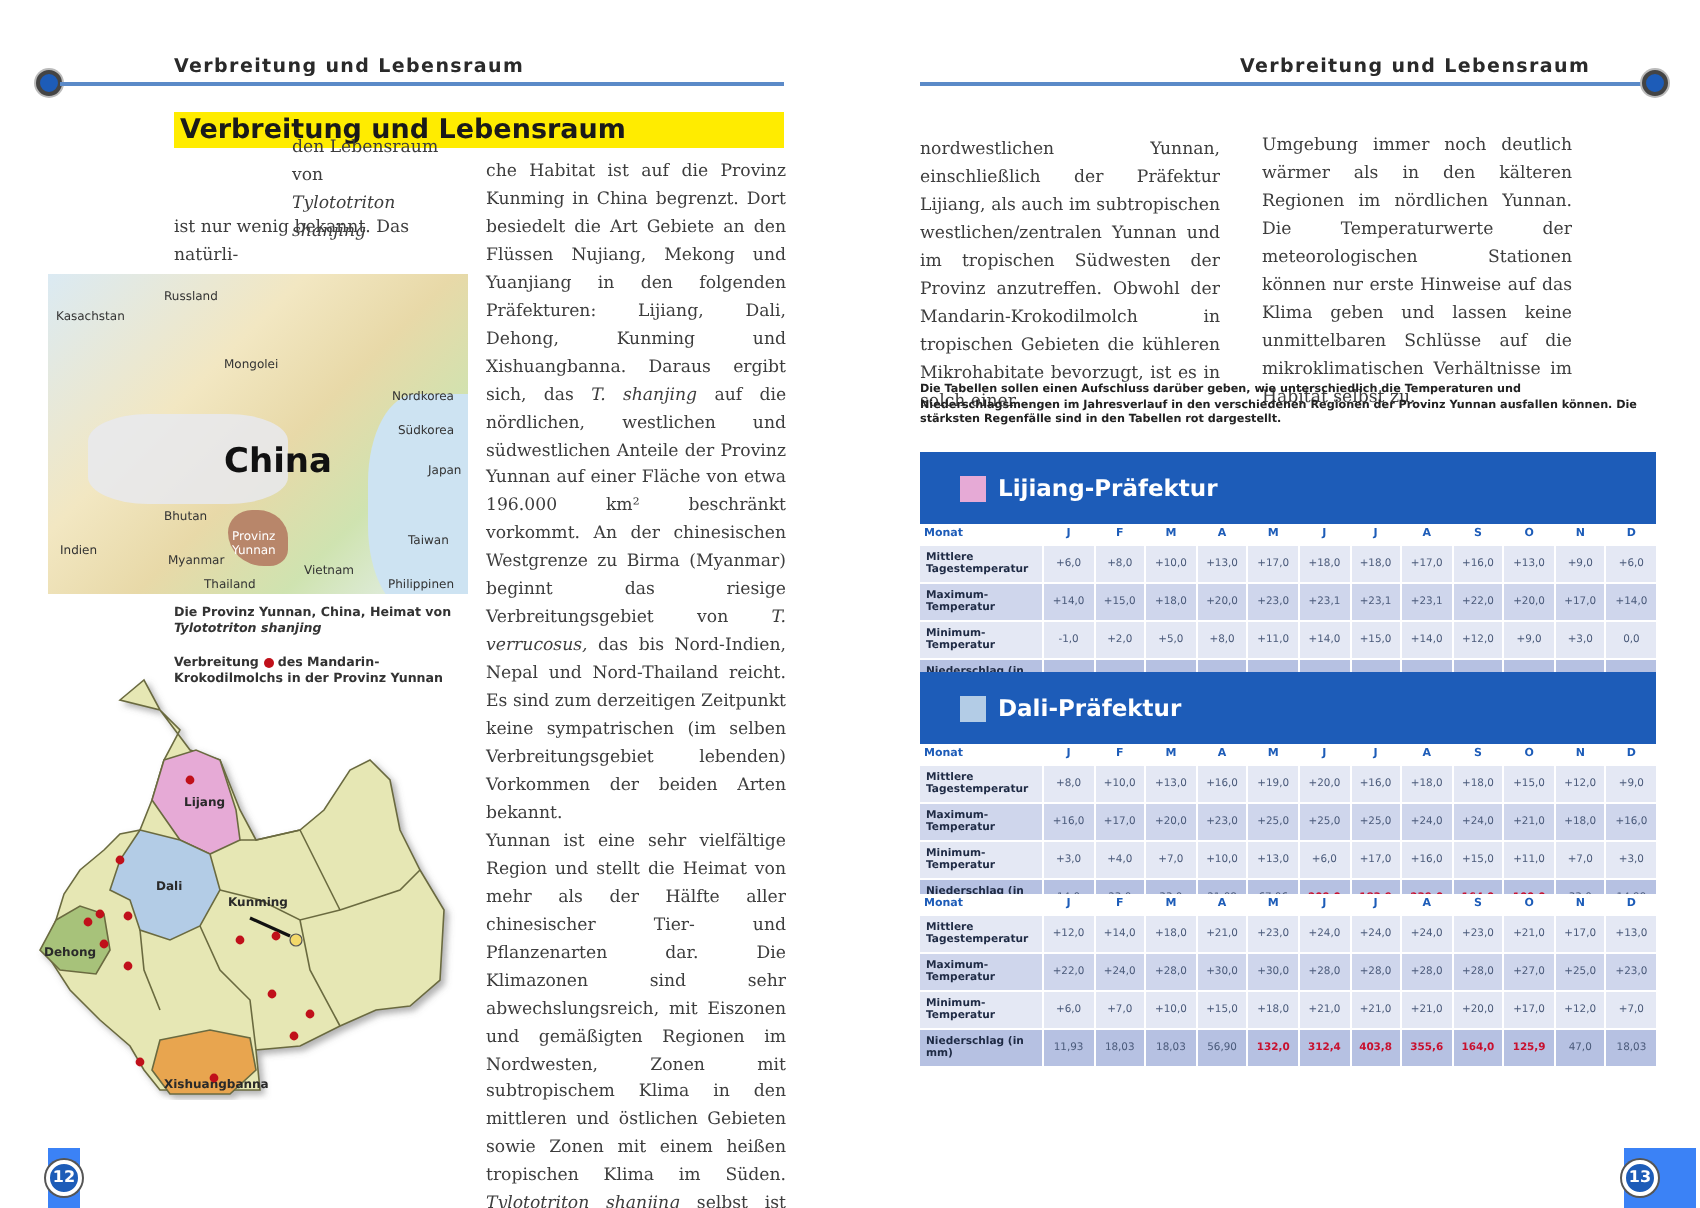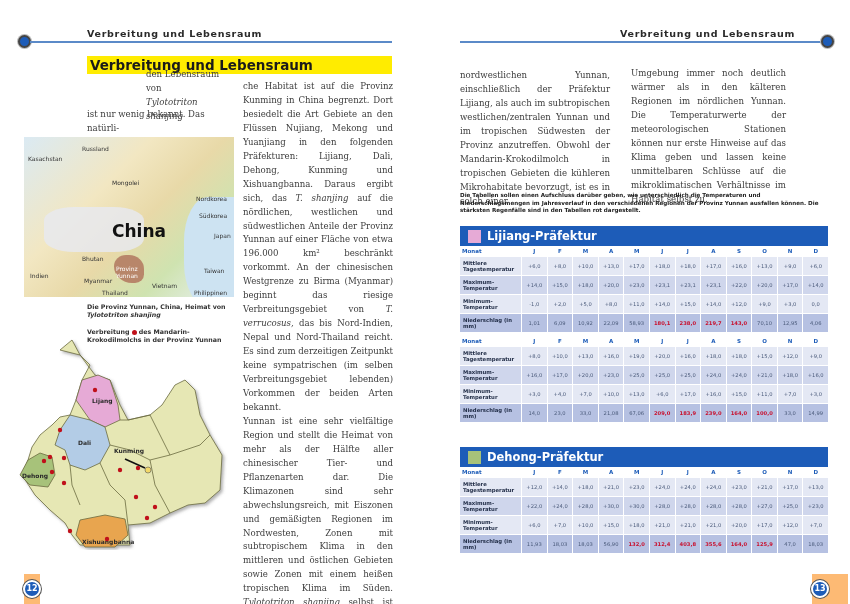--- a/index.html
+++ b/index.html
@@ -26,30 +26,30 @@
   .yunnan-blob { position: absolute; left: 90px; top: 118px; width: 30px; height: 28px; background: #b8866a; border-radius: 40% 50% 30% 60%; }
   .tibet { position: absolute; left: 20px; top: 70px; width: 100px; height: 45px; background: #e7e9ef; border-radius: 30%; opacity: 0.85; }
   .sea { position: absolute; left: 160px; top: 60px; width: 60px; height: 110px; background: #cde3f2; border-radius: 40% 0 0 40%; }
 
   .caption { position: absolute; font-family: "DejaVu Sans", sans-serif; font-size: 6.3px; font-weight: bold; color: #333; line-height: 8px; }
   .caption i { font-style: italic; }
   .red-dot { display: inline-block; width: 5px; height: 5px; border-radius: 50%; background: #c0101a; vertical-align: middle; }
 
   .yunnan-map { position: absolute; left: 10px; top: 335px; width: 220px; height: 215px; }
 
-  .page-num { position: absolute; width: 16px; height: 30px; background: #fdba74; }
+  .page-num { position: absolute; width: 16px; height: 30px; background: #3b82f6; }
   .page-num-badge { position: absolute; left: -1px; top: 6px; width: 18px; height: 18px; border-radius: 50%; background: #1d5cb8; border: 2px solid #fff; box-shadow: 0 0 0 1px #555; color: #fff; font-family: "DejaVu Sans", sans-serif; font-weight: bold; font-size: 8px; text-align: center; line-height: 14px; }
 
   .r-col1 { position: absolute; left: 35px; top: 38px; width: 150px; margin-top: 31px; }
   .r-col2 { position: absolute; left: 206px; top: 38px; width: 155px; margin-top: 29px; }
 
   .table-intro { position: absolute; left: 35px; top: 192px; width: 360px; font-family: "DejaVu Sans", sans-serif; font-weight: bold; font-size: 5.6px; line-height: 7.6px; color: #222; }
 
   .climate-table { position: absolute; left: 35px; width: 368px; }
-  .ct-header { height: 20px; background: #1d5cb8; display: flex; align-items: center; padding-left: 8px; }
+  .ct-header { height: 36px; background: #1d5cb8; display: flex; align-items: center; padding-left: 20px; }
   .ct-swatch { width: 13px; height: 13px; margin-right: 6px; }
   .ct-title { font-family: "DejaVu Sans", sans-serif; font-weight: bold; font-size: 11.5px; color: #fff; }
   .ct-grid { display: grid; grid-template-columns: 61px repeat(12, 1fr); column-gap: 1px; row-gap: 1px; background: #fff; }
   .ct-cell { font-family: "DejaVu Sans", sans-serif; font-size: 5.2px; color: #4a5a7a; display: flex; align-items: center; justify-content: center; }
   .ct-month { height: 10px; color: #1d5cb8; font-weight: bold; font-size: 5.5px; }
   .ct-month.label { justify-content: flex-start; padding-left: 2px; }
   .ct-rowlabel { justify-content: flex-start; padding-left: 3px; font-weight: bold; color: #1e2a44; font-size: 5.3px; line-height: 6px; text-align: left; }
   .ct-row { height: 18px; }
   .r-light { background: #e4e8f4; }
   .r-mid { background: #cfd6ec; }
@@ -239,20 +239,24 @@
           <div class="ct-cell ct-row r-dark ct-red">180,1</div>
           <div class="ct-cell ct-row r-dark ct-red">238,0</div>
           <div class="ct-cell ct-row r-dark ct-red">219,7</div>
           <div class="ct-cell ct-row r-dark ct-red">143,0</div>
           <div class="ct-cell ct-row r-dark">70,10</div>
           <div class="ct-cell ct-row r-dark">12,95</div>
           <div class="ct-cell ct-row r-dark">4,06</div>
         </div>
       </div>
       <div class="climate-table" style="top: 336px;">
+        <div class="ct-header">
+          <div class="ct-swatch" style="background: rgb(179, 204, 230);"></div>
+          <span class="ct-title">Dali-Präfektur</span>
+        </div>
         <div class="ct-grid">
           <div class="ct-cell ct-month label">Monat</div>
           <div class="ct-cell ct-month">J</div>
           <div class="ct-cell ct-month">F</div>
           <div class="ct-cell ct-month">M</div>
           <div class="ct-cell ct-month">A</div>
           <div class="ct-cell ct-month">M</div>
           <div class="ct-cell ct-month">J</div>
           <div class="ct-cell ct-month">J</div>
           <div class="ct-cell ct-month">A</div>
@@ -308,24 +312,20 @@
           <div class="ct-cell ct-row r-dark ct-red">209,0</div>
           <div class="ct-cell ct-row r-dark ct-red">183,9</div>
           <div class="ct-cell ct-row r-dark ct-red">239,0</div>
           <div class="ct-cell ct-row r-dark ct-red">164,0</div>
           <div class="ct-cell ct-row r-dark ct-red">100,0</div>
           <div class="ct-cell ct-row r-dark">33,0</div>
           <div class="ct-cell ct-row r-dark">14,99</div>
         </div>
       </div>
       <div class="climate-table" style="top: 447px;">
-        <div class="ct-header">
-          <div class="ct-swatch" style="background: rgb(167, 194, 122);"></div>
-          <span class="ct-title">Dehong-Präfektur</span>
-        </div>
         <div class="ct-grid">
           <div class="ct-cell ct-month label">Monat</div>
           <div class="ct-cell ct-month">J</div>
           <div class="ct-cell ct-month">F</div>
           <div class="ct-cell ct-month">M</div>
           <div class="ct-cell ct-month">A</div>
           <div class="ct-cell ct-month">M</div>
           <div class="ct-cell ct-month">J</div>
           <div class="ct-cell ct-month">J</div>
           <div class="ct-cell ct-month">A</div>

